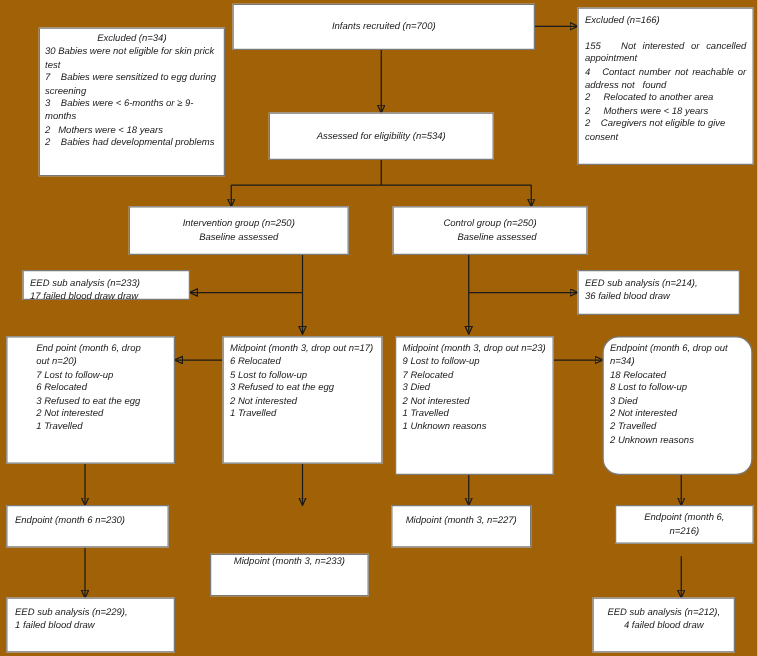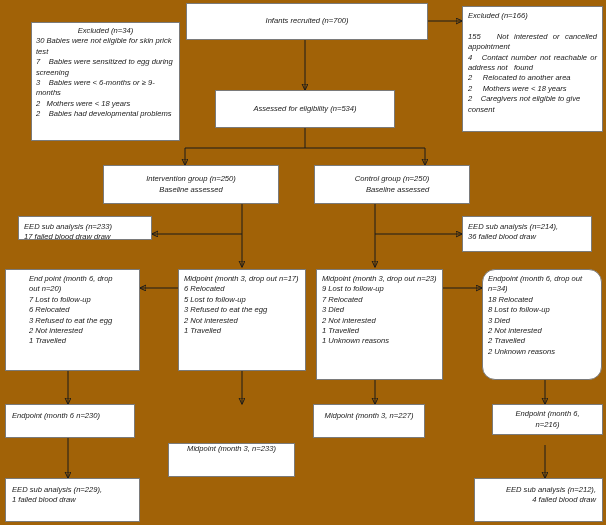--- a/index.html
+++ b/index.html
@@ -208,18 +208,18 @@
       <span class="txt">Endpoint (month 6,</span>
       <span class="txt">n=216)</span>
     </span>
   </div>
 
   <div class="box" style="left:5px; top:478px; width:135px; height:44px; padding:6px 6px;">
     <span class="txt">EED sub analysis (n=229),</span>
     <span class="txt">1 failed blood draw</span>
   </div>
 
-  <div class="box" style="left:474px; top:478px; width:129px; height:44px; padding:6px 6px; text-align:right;">
+  <div class="box" style="left:474px; top:478px; width:114px; height:44px; padding:6px 6px; text-align:center;">
     <span class="txt">EED sub analysis (n=212),</span>
     <span class="txt">4 failed blood draw</span>
   </div>
 
 </div>
 
 </body></html>

